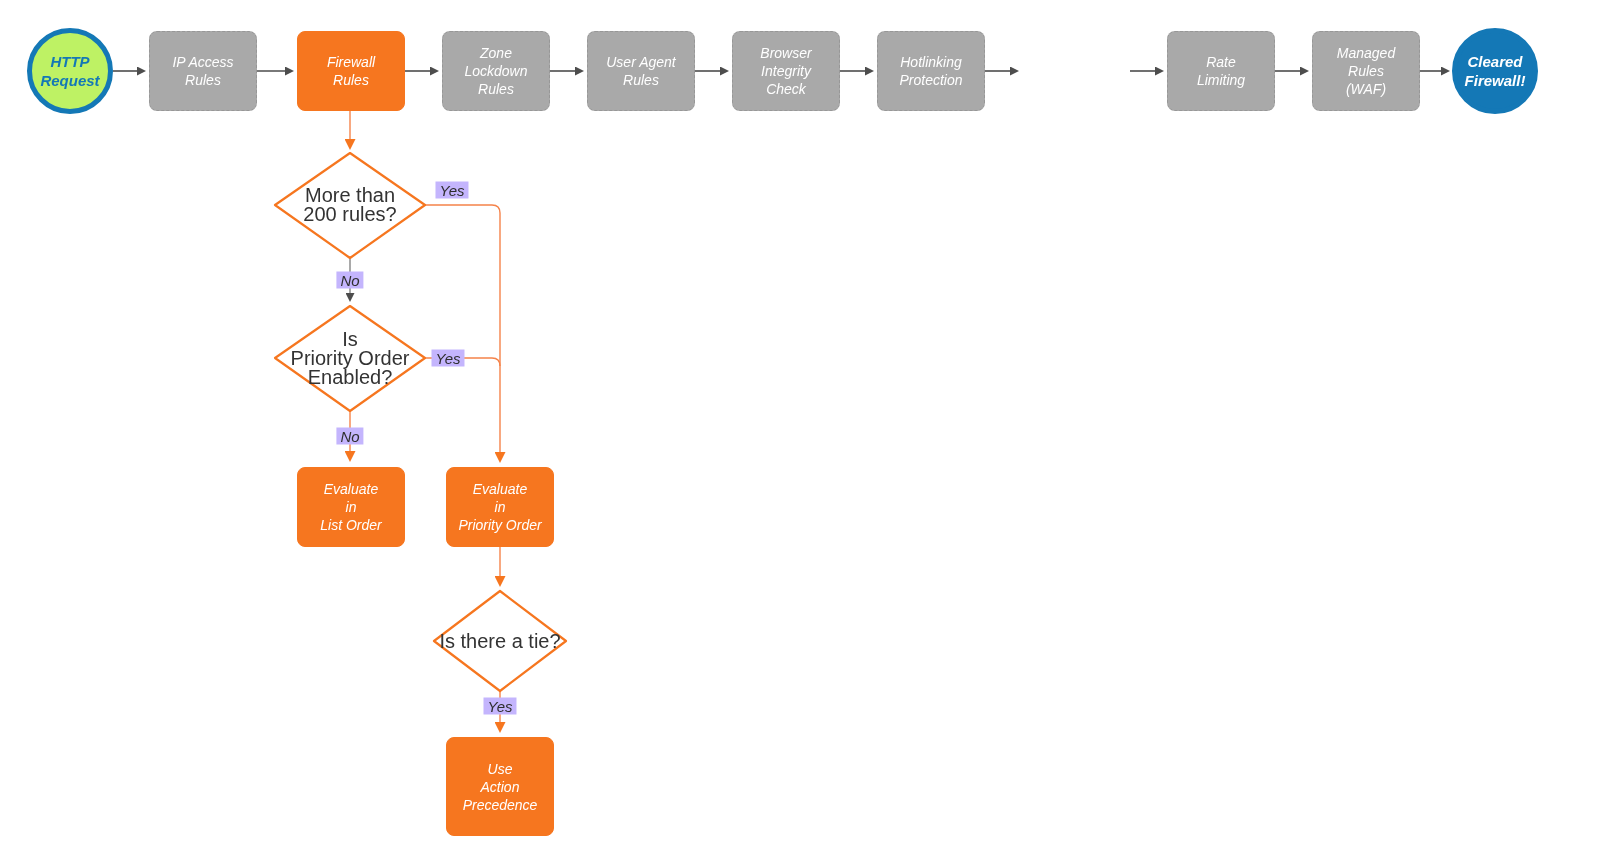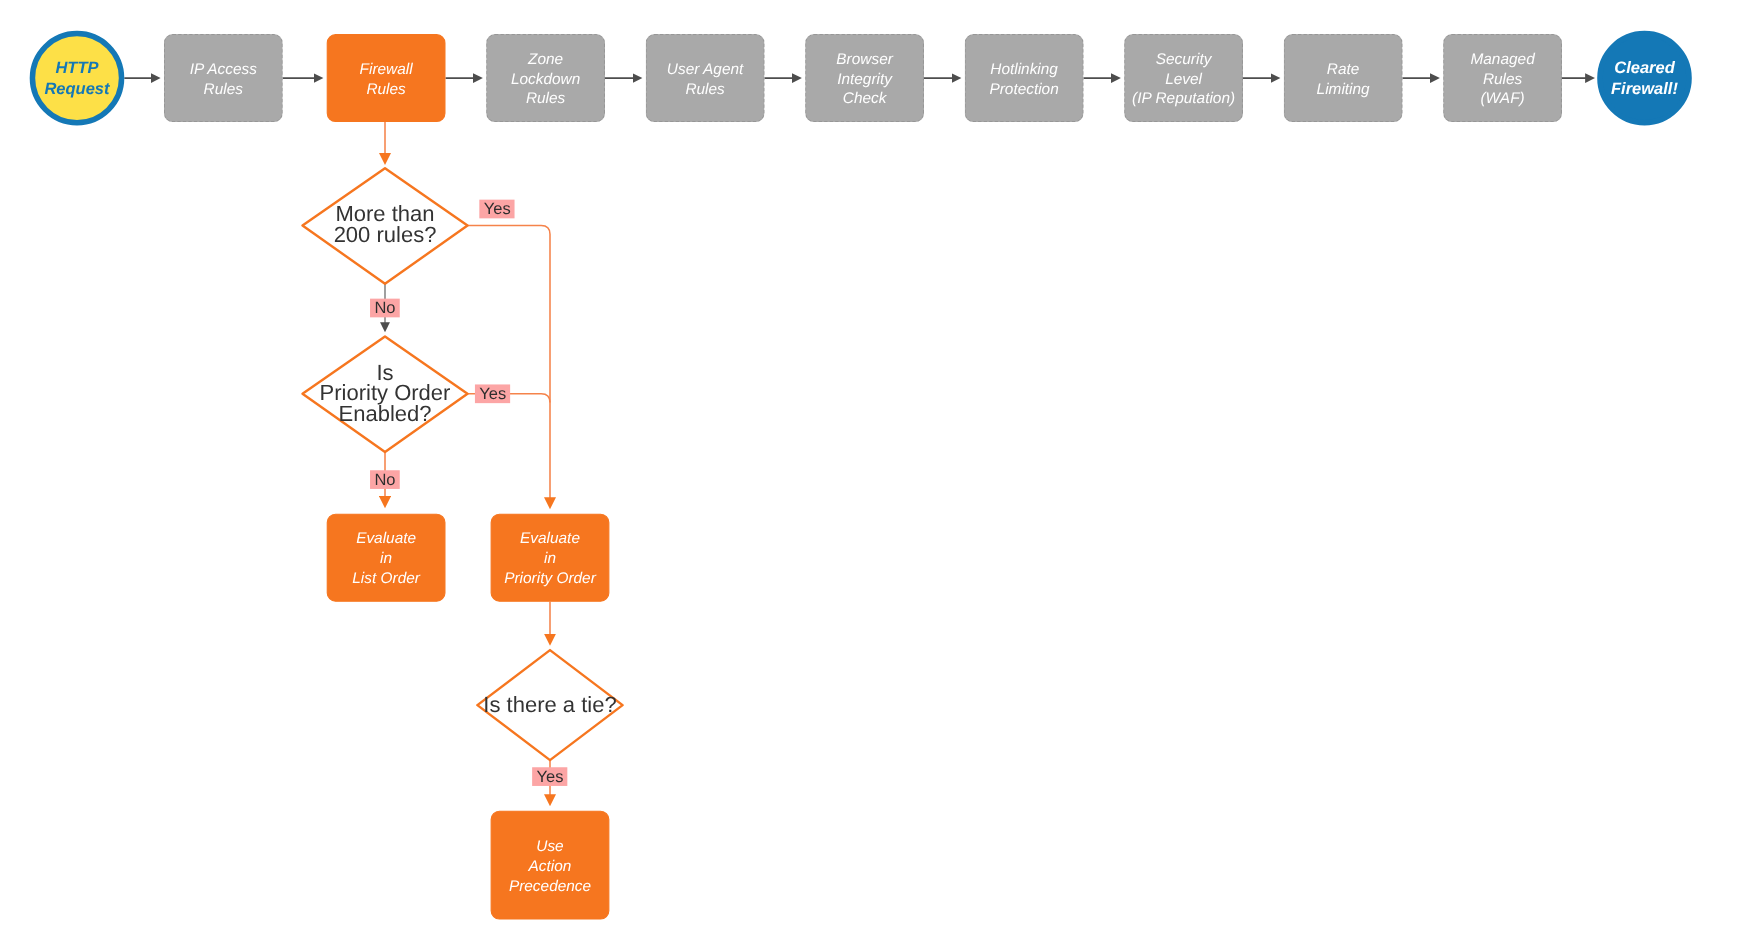--- a/index.html
+++ b/index.html
@@ -16,31 +16,31 @@
   .box{
     width:108px;height:80px;border-radius:8px;
     font-size:14px;line-height:18px;font-style:italic;color:#ffffff;
   }
   .box-gray{background:#A9A9A9;border:1px dashed #979797;}
   .box-orange{background:#F6761F;border:1px solid #F6761F;}
   .circle{
     width:86px;height:86px;border-radius:50%;
     font-size:15px;line-height:19px;font-style:italic;font-weight:bold;
   }
-  .circle-start{background:#fde047;border:5px solid #1478B6;color:#1478B6;}
+  .circle-start{background:#bef264;border:5px solid #1478B6;color:#1478B6;}
   .circle-end{background:#1478B6;border:5px solid #1478B6;color:#ffffff;}
   .diamond-label{
     position:absolute;display:flex;align-items:center;justify-content:center;
     text-align:center;font-size:20px;line-height:19px;color:#333333;
     white-space:pre-line;
   }
   .edge-label{
     position:absolute;transform:translate(-50%,-50%);
-    font-size:15px;color:#2e2e2e;
-    background:#fca5a5;padding:0 4px;
+    font-size:15px;font-style:italic;color:#2e2e2e;
+    background:#c4b5fd;padding:0 4px;
   }
 </style>
 </head>
 <body>
 
 <div class="canvas">
 
   <svg class="wires" width="1600" height="858" viewBox="0 0 1600 858">
     <defs>
       <marker id="mg" markerWidth="10" markerHeight="9" refX="6" refY="4.5" orient="auto" markerUnits="userSpaceOnUse">
@@ -105,25 +105,20 @@
   </div>
   <div class="node box box-gray" style="left:732px;top:31px;">
     <span class="node-label">Browser
 Integrity
 Check</span>
   </div>
   <div class="node box box-gray" style="left:877px;top:31px;">
     <span class="node-label">Hotlinking
 Protection</span>
   </div>
-  <div class="node box box-gray" style="left:1022px;top:31px;">
-    <span class="node-label">Security
-Level
-(IP Reputation)</span>
-  </div>
   <div class="node box box-gray" style="left:1167px;top:31px;">
     <span class="node-label">Rate
 Limiting</span>
   </div>
   <div class="node box box-gray" style="left:1312px;top:31px;">
     <span class="node-label">Managed
 Rules
 (WAF)</span>
   </div>
 

